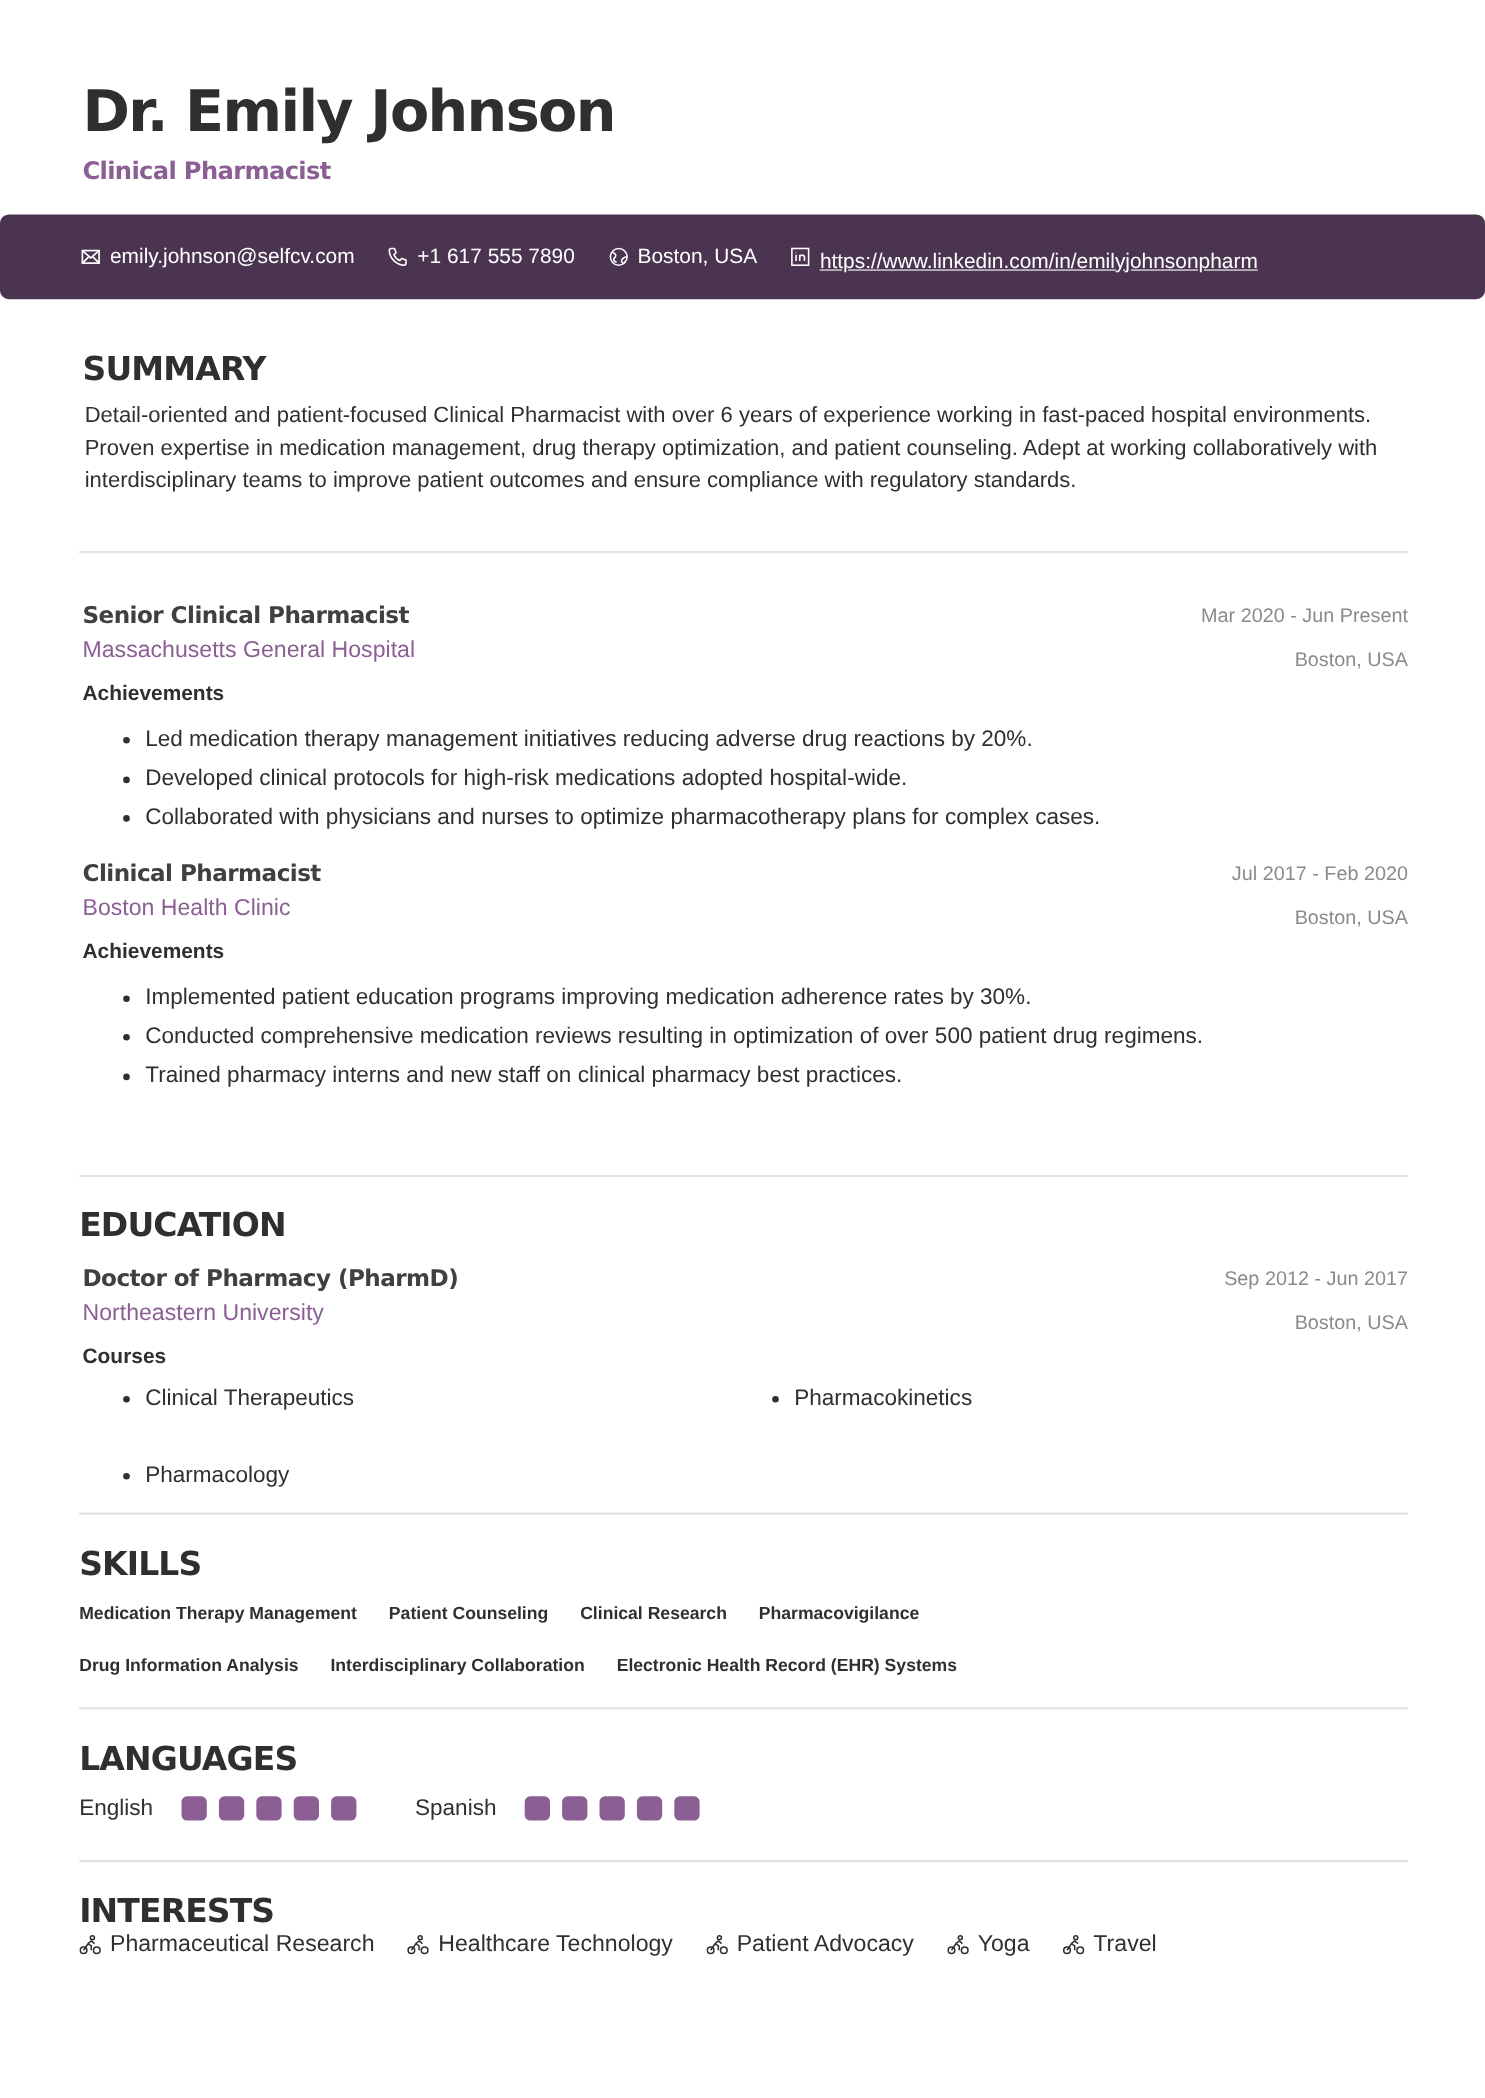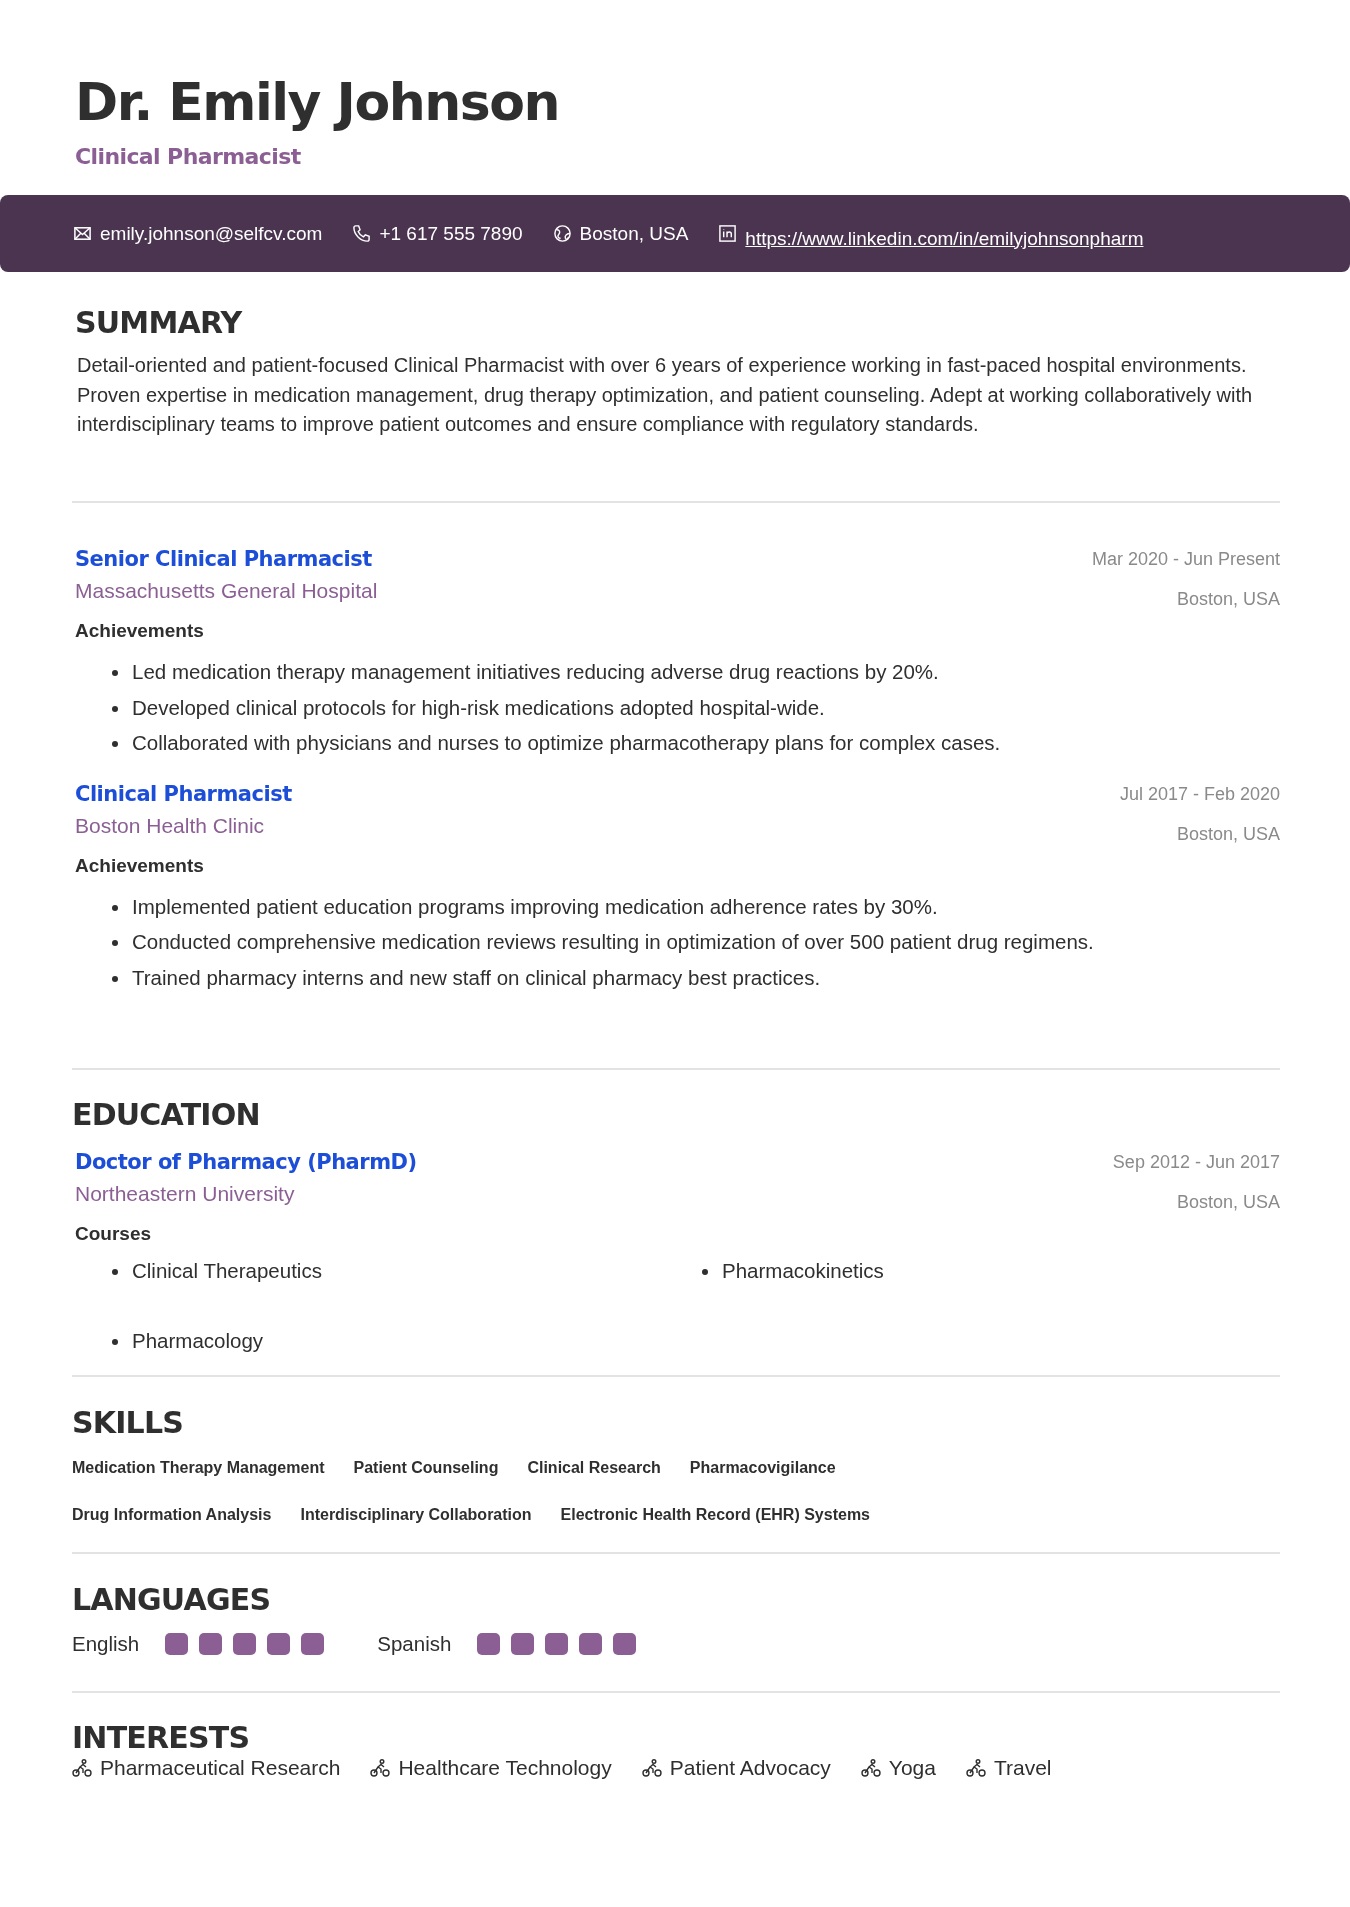--- a/index.html
+++ b/index.html
@@ -15,21 +15,21 @@
   .contact-item svg { width: 19px; height: 19px; margin-right: 8px; flex: none; }
   .contact-link { color: #ffffff; text-decoration: underline; margin-top: 10px; }
 
   .section { position: absolute; left: 72px; width: 1208px; }
   .section-title { font-family: "DejaVu Sans", sans-serif; font-weight: bold; font-size: 30px; letter-spacing: -0.8px; color: #2f2f2f; line-height: 36px; }
   .divider { position: absolute; left: 72px; width: 1208px; height: 2px; background: #e3e3e3; }
 
   .summary-text { font-size: 20px; line-height: 29.7px; color: #2f2f2f; margin-top: 10px; padding-left: 5px; width: 1220px; }
 
   .entry { position: relative; padding-left: 3px; }
-  .entry-title { font-family: "DejaVu Sans", sans-serif; font-weight: bold; font-size: 21px; letter-spacing: -0.5px; color: #1d4ed8; line-height: 30px; }
+  .entry-title { font-family: "DejaVu Sans", sans-serif; font-weight: bold; font-size: 21px; letter-spacing: -0.5px; color: #404040; line-height: 30px; }
   .entry-org { font-size: 21px; color: #8b5f94; line-height: 30px; margin-top: 2px; }
   .entry-meta { position: absolute; right: 0; top: 0; text-align: right; color: #8a8a8a; font-size: 18px; }
   .entry-date { line-height: 30px; }
   .entry-loc { line-height: 30px; margin-top: 10px; }
   .sub-label { font-weight: bold; font-size: 19px; color: #2f2f2f; margin-top: 12px; line-height: 26px; }
   .bullets { list-style: none; margin-top: 10px; padding-left: 35px; }
   .bullets li { position: relative; padding-left: 22px; font-size: 20.5px; line-height: 35.5px; color: #2f2f2f; }
   .bullets li::before { content: ""; position: absolute; left: 2px; top: 16px; width: 6px; height: 6px; border-radius: 50%; background: #2f2f2f; }
 
   .courses { display: grid; grid-template-columns: 590px 590px; row-gap: 35px; margin-top: 6px; padding-left: 35px; list-style: none; }
@@ -80,21 +80,21 @@
   </div>
   <div class="contact-item">
     <svg viewBox="0 0 20 20" fill="none" stroke="#fff" stroke-width="1.5">
       <rect x="2" y="2" width="16" height="16"></rect>
       <path d="M6 8 V14 M6 5.5 V6 M9.5 14 V8 M9.5 10 C10 8 14 7.5 14 10.5 V14"></path>
     </svg>
     <span class="contact-link">https://www.linkedin.com/in/emilyjohnsonpharm</span>
   </div>
 </div>
 
-<div class="section" style="top: 305px;">
+<div class="section" style="top: 318px;">
   <div class="section-title" style="padding-left:3px;">SUMMARY</div>
   <div class="summary-text">Detail-oriented and patient-focused Clinical Pharmacist with over 6 years of experience working in fast-paced hospital environments. Proven expertise in medication management, drug therapy optimization, and patient counseling. Adept at working collaboratively with interdisciplinary teams to improve patient outcomes and ensure compliance with regulatory standards.</div>
 </div>
 <div class="divider" style="top: 501px;"></div>
 
 <div class="section" style="top: 530px;">
 
   <div class="entry" style="margin-top: 14px;">
     <div class="entry-title">Senior Clinical Pharmacist</div>
     <div class="entry-org">Massachusetts General Hospital</div>

